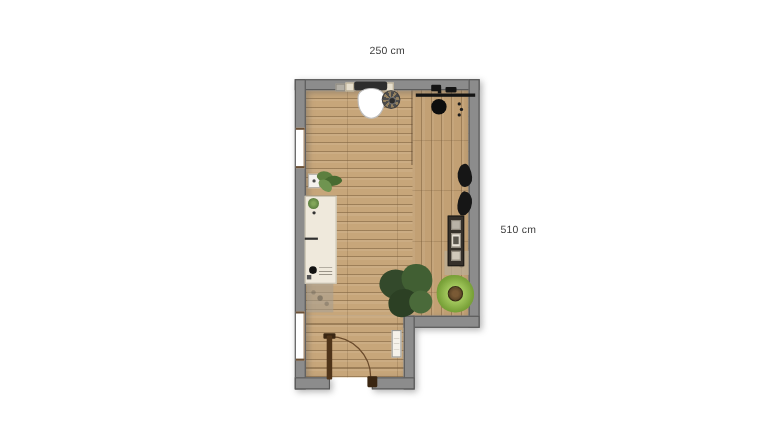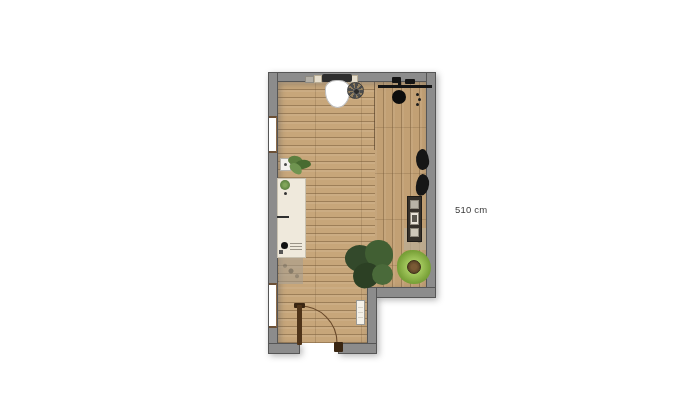--- a/index.html
+++ b/index.html
@@ -119,20 +119,21 @@
   .door-leaf{left:29px;top:233px;width:5px;height:40px;background:#4f3419;border-radius:1px;}
   .door-cap{left:26px;top:231px;width:11px;height:5px;background:#3a2612;border-radius:1px;}
   .door-stop{left:66px;top:270px;width:9px;height:10px;background:#3a2612;border-radius:1px;}
   .arc-svg{position:absolute;inset:0;z-index:2;pointer-events:none;}
 </style>
 </head>
 <body>
 
 <div class="canvas">
 
+  <div class="dim-label dim-w">250 cm</div>
   <div class="dim-label dim-h">510 cm</div>
 
   <div class="plan">
 
     <div class="floor plank-h floor-main"></div>
     <div class="floor plank-h floor-lower"></div>
     <div class="floor plank-v floor-strip"></div>
     <div class="plank-divider"></div>
 
     <div class="walls">

